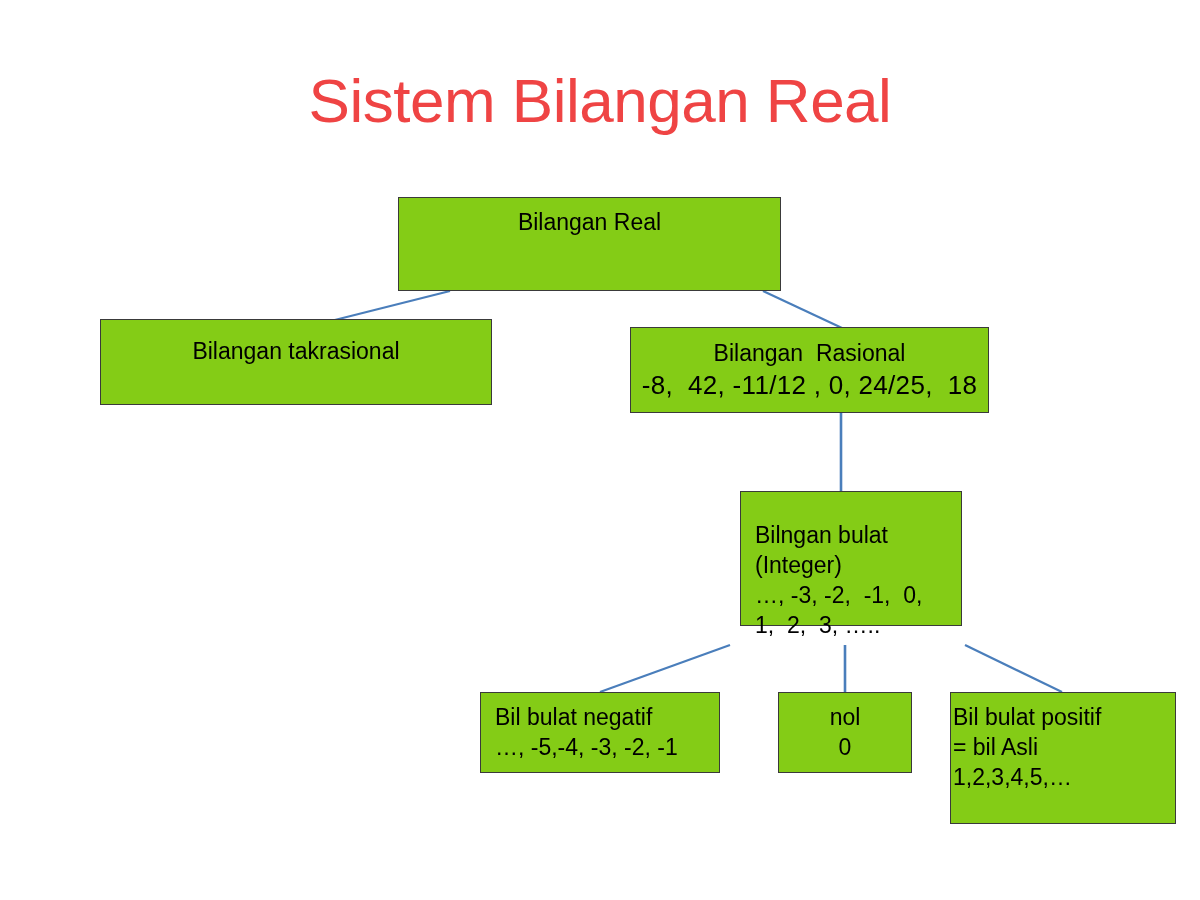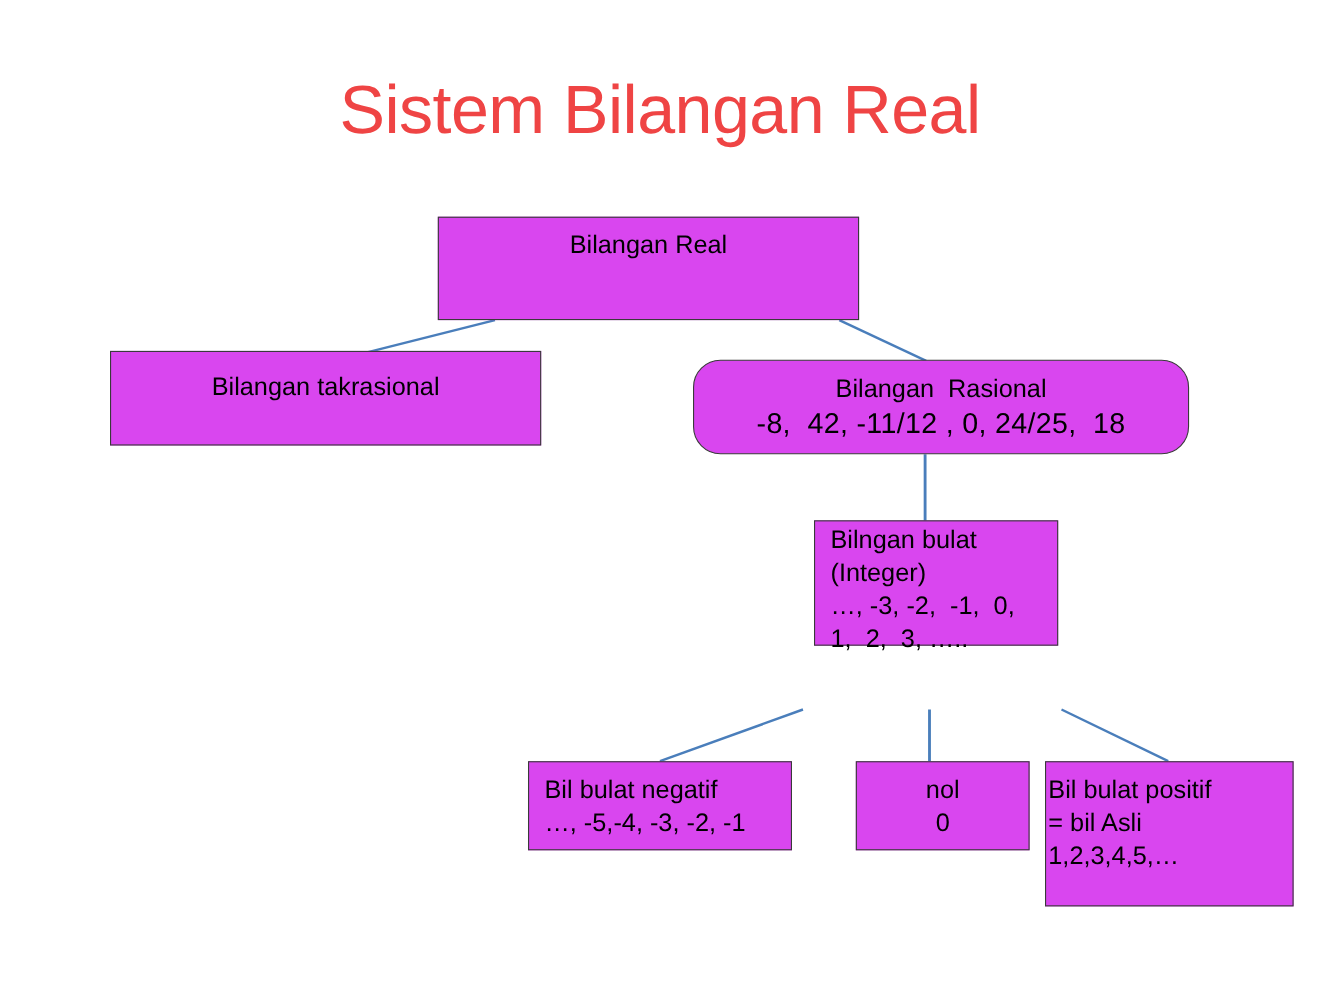--- a/index.html
+++ b/index.html
@@ -28,43 +28,43 @@
     font-weight: 400;
     letter-spacing: -0.5px;
     color: #ef4444;
     line-height: 1.05;
     white-space: nowrap;
   }
   .node {
     position: absolute;
     box-sizing: border-box;
     border: 1.6px solid #3a3a3a;
-    background: #d946ef;
+    background: #84cc16;
     color: #000000;
     font-size: 23px;
     line-height: 1.30;
     z-index: 2;
   }
   .node .ln {
     display: block;
     white-space: pre;
   }
   .node.center {
     text-align: center;
   }
   .node.left {
     text-align: left;
   }
   
   #node-real      { left: 398px; top: 197px;  width: 383px; height: 94px;  padding-top: 10px; }
   #node-irasional { left: 100px; top: 319px;  width: 392px; height: 86px;  padding-top: 17px; }
-  #node-rasional  { left: 630px; top: 327px;  width: 451px; height: 86px;  padding-top: 11px; border-radius: 25px; }
-  #node-bulat     { left: 740px; top: 473px;  width: 222px; height: 114px; padding: 2px 0 0 14px; }
+  #node-rasional  { left: 630px; top: 327px;  width: 359px; height: 86px;  padding-top: 11px; }
+  #node-bulat     { left: 740px; top: 491px;  width: 222px; height: 135px; padding: 29px 0 0 14px; }
   #node-negatif   { left: 480px; top: 692px;  width: 240px; height: 81px;  padding: 10px 0 0 14px; }
-  #node-nol       { left: 778px; top: 692px;  width: 158px; height: 81px;  padding-top: 10px; }
+  #node-nol       { left: 778px; top: 692px;  width: 134px; height: 81px;  padding-top: 10px; }
   #node-positif   { left: 950px; top: 692px;  width: 226px; height: 132px; padding: 10px 0 0 2px; }
 
   #node-real .ln.vals     { font-size: 27px; letter-spacing: 0.5px; }
   #node-irasional .ln.vals{ font-size: 26px; letter-spacing: 0.3px; }
   #node-rasional .ln.vals { font-size: 26px; letter-spacing: 0.3px; text-align: center; }
   #node-bulat .ln         { font-size: 23px; }
   #node-negatif .ln       { font-size: 23px; }
   #node-nol .ln           { font-size: 23px; }
   #node-positif .ln       { font-size: 23px; }
 

